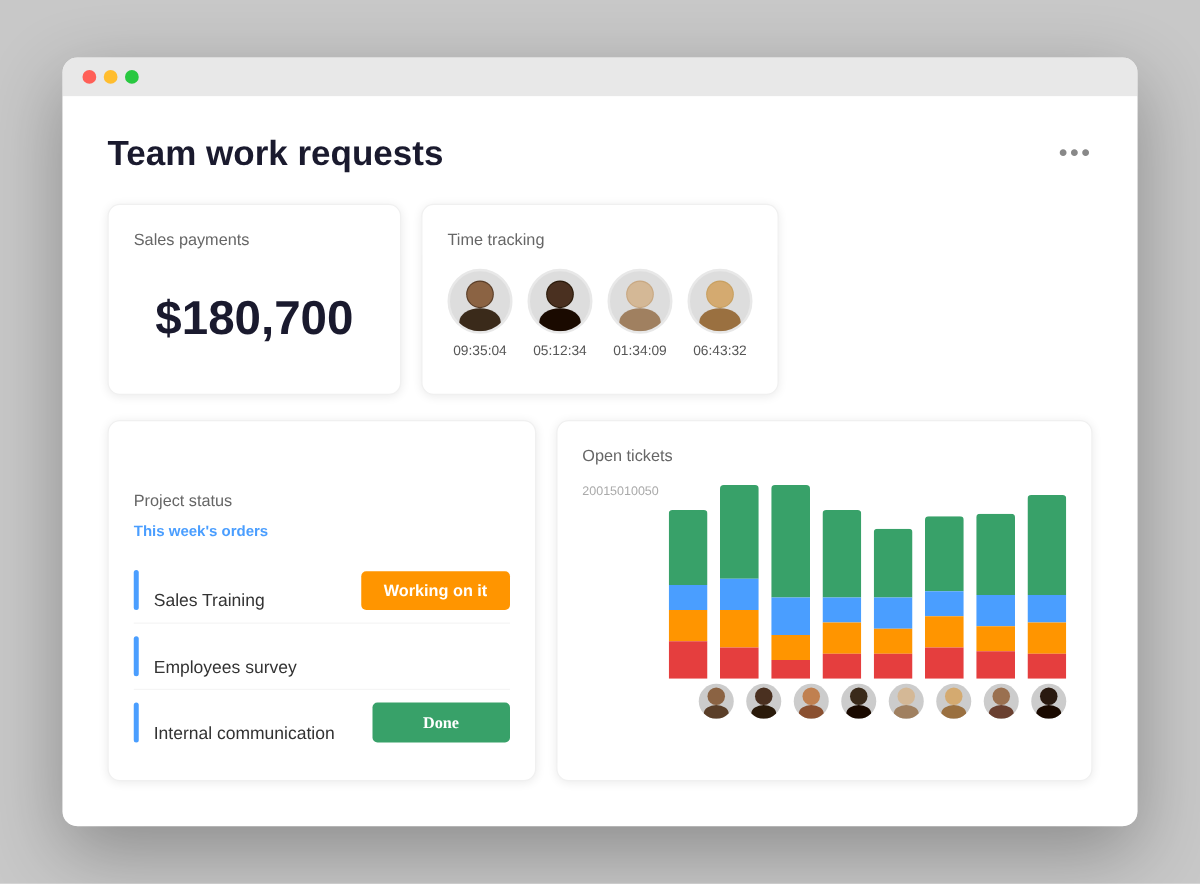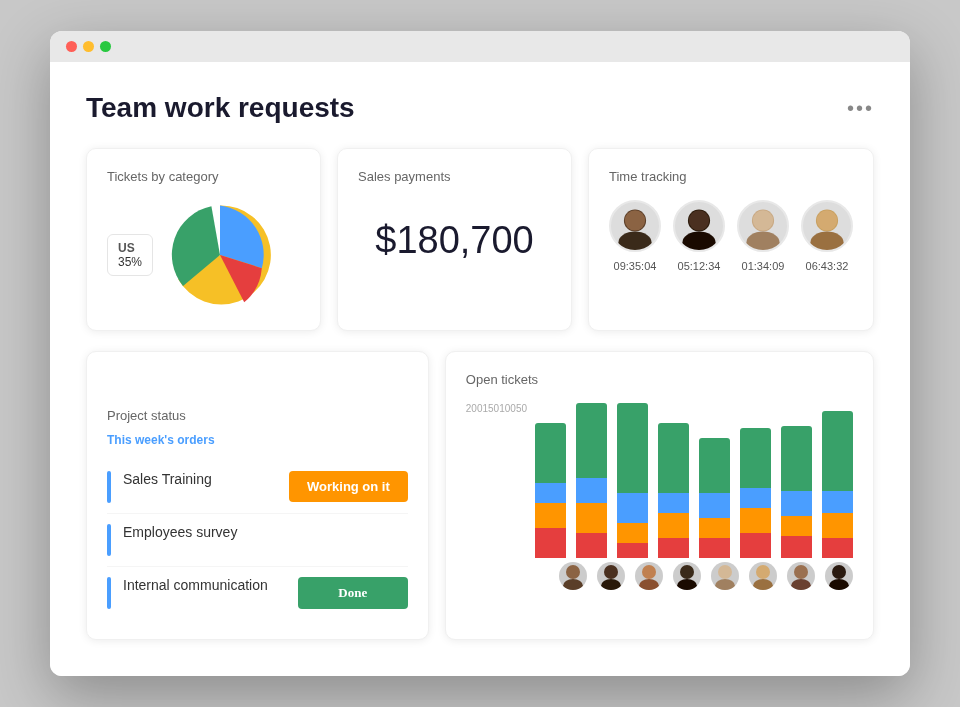--- a/index.html
+++ b/index.html
@@ -85,21 +85,21 @@
       border: 1px solid #e5e5e5;
       border-radius: 6px;
       padding: 6px 10px;
       font-size: 12px;
     }
     .pie-legend .legend-label { color: #555; font-weight: 600; }
     .pie-legend .legend-value { color: #333; }
     
     .payment-amount {
       font-size: 38px;
-      font-weight: 400;
+      font-weight: 700;
       color: #1a1a2e;
       display: flex;
       align-items: center;
       justify-content: center;
       height: 80px;
     }
     
     .avatars-row {
       display: flex;
       gap: 12px;
@@ -144,21 +144,21 @@
     }
     .status-header {
       text-align: right;
       font-size: 12px;
       color: #666;
       margin-bottom: 8px;
       padding-right: 4px;
     }
     .project-row {
       display: flex;
-      align-items: flex-start;
+      align-items: flex-end;
       padding: 10px 0;
       border-bottom: 1px solid #f5f5f5;
       gap: 12px;
     }
     .project-row:last-child { border-bottom: none; }
     .row-indicator {
       width: 4px;
       height: 32px;
       background: #4a9eff;
       border-radius: 2px;
@@ -247,39 +247,20 @@
     <div class="dot dot-green"></div>
   </div>
   <div class="content">
     <div class="page-header">
       <h1 class="page-title">Team work requests</h1>
       <span class="more-icon">•••</span>
     </div>
 
     <div class="top-cards">
 
-      <div class="card">
-        <div class="card-title">Tickets by category</div>
-        <div class="pie-container">
-          <div class="pie-legend">
-            <div class="legend-label">US</div>
-            <div class="legend-value">35%</div>
-          </div>
-          <svg class="pie-chart" viewBox="0 0 100 100">
-
-            <path d="M50,50 L50,5 A45,45 0 1,1 12,72 Z" fill="#f6c026"></path>
-
-            <path d="M50,50 L12,72 A45,45 0 0,1 50,5 Z" fill="#38a169" transform="rotate(-10,50,50)"></path>
-
-            <path d="M50,50 L50,5 A45,45 0 0,1 88,62 Z" fill="#4a9eff"></path>
-
-            <path d="M50,50 L88,62 A45,45 0 0,1 72,93 Z" fill="#e53e3e"></path>
-          </svg>
-        </div>
-      </div>
 
       <div class="card">
         <div class="card-title">Sales payments</div>
         <div class="payment-amount">$180,700</div>
       </div>
 
       <div class="card">
         <div class="card-title">Time tracking</div>
         <div class="avatars-row">
           <div class="avatar-item">

